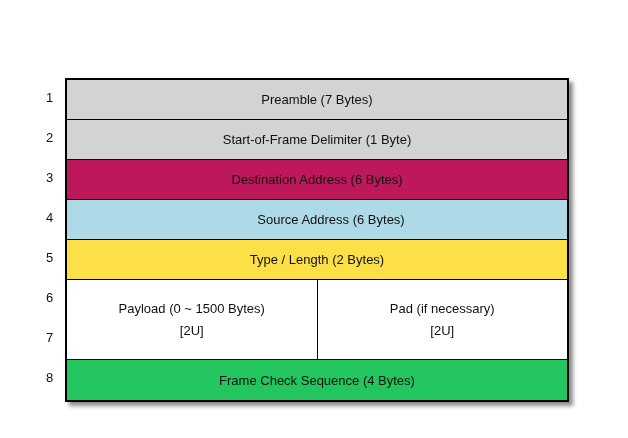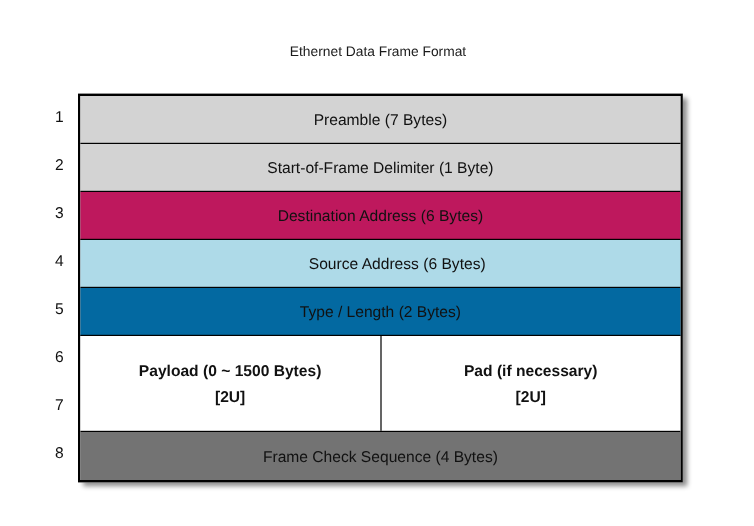--- a/index.html
+++ b/index.html
@@ -70,36 +70,34 @@
     padding: 0;
   }
   .dcell {
     flex: 1;
     display: flex;
     flex-direction: column;
     align-items: center;
     justify-content: center;
     gap: 7px;
     box-sizing: border-box;
-    font-weight: bold;
   }
   .dcell.left-cell {
     border-right: 1.5px solid #000000;
   }
   .cell-label {
     white-space: nowrap;
   }
 </style>
 </head>
 <body>
 
 <div class="stage">
 
   <div class="title-block">
-    <div>Ethernet Data Frame Format</div>
   </div>
 
   <div class="diagram">
 
     <div class="numcol">
       <div class="num">1</div>
       <div class="num">2</div>
       <div class="num">3</div>
       <div class="num">4</div>
       <div class="num">5</div>
@@ -114,32 +112,32 @@
       </div>
       <div class="frow" style="background: rgb(211, 211, 211);">
         <span class="cell-label">Start-of-Frame Delimiter (1 Byte)</span>
       </div>
       <div class="frow" style="background: #be185d;">
         <span class="cell-label">Destination Address (6 Bytes)</span>
       </div>
       <div class="frow" style="background: rgb(174, 218, 232); padding-left: 28px;">
         <span class="cell-label">Source Address (6 Bytes)</span>
       </div>
-      <div class="frow" style="background: #0369a1;">
+      <div class="frow" style="background: #fde047;">
         <span class="cell-label">Type / Length (2 Bytes)</span>
       </div>
       <div class="frow double" style="background: rgb(255, 255, 255);">
         <div class="dcell left-cell">
           <span class="cell-label">Payload (0 ~ 1500 Bytes)</span>
           <span class="cell-label">[2U]</span>
         </div>
         <div class="dcell">
           <span class="cell-label">Pad (if necessary)</span>
           <span class="cell-label">[2U]</span>
         </div>
       </div>
-      <div class="frow last" style="background: #737373; text-align: right;">
+      <div class="frow last" style="background: #22c55e; text-align: right;">
         <span class="cell-label">Frame Check Sequence (4 Bytes)</span>
       </div>
     </div>
 
   </div>
 </div>
 
 </body></html>

